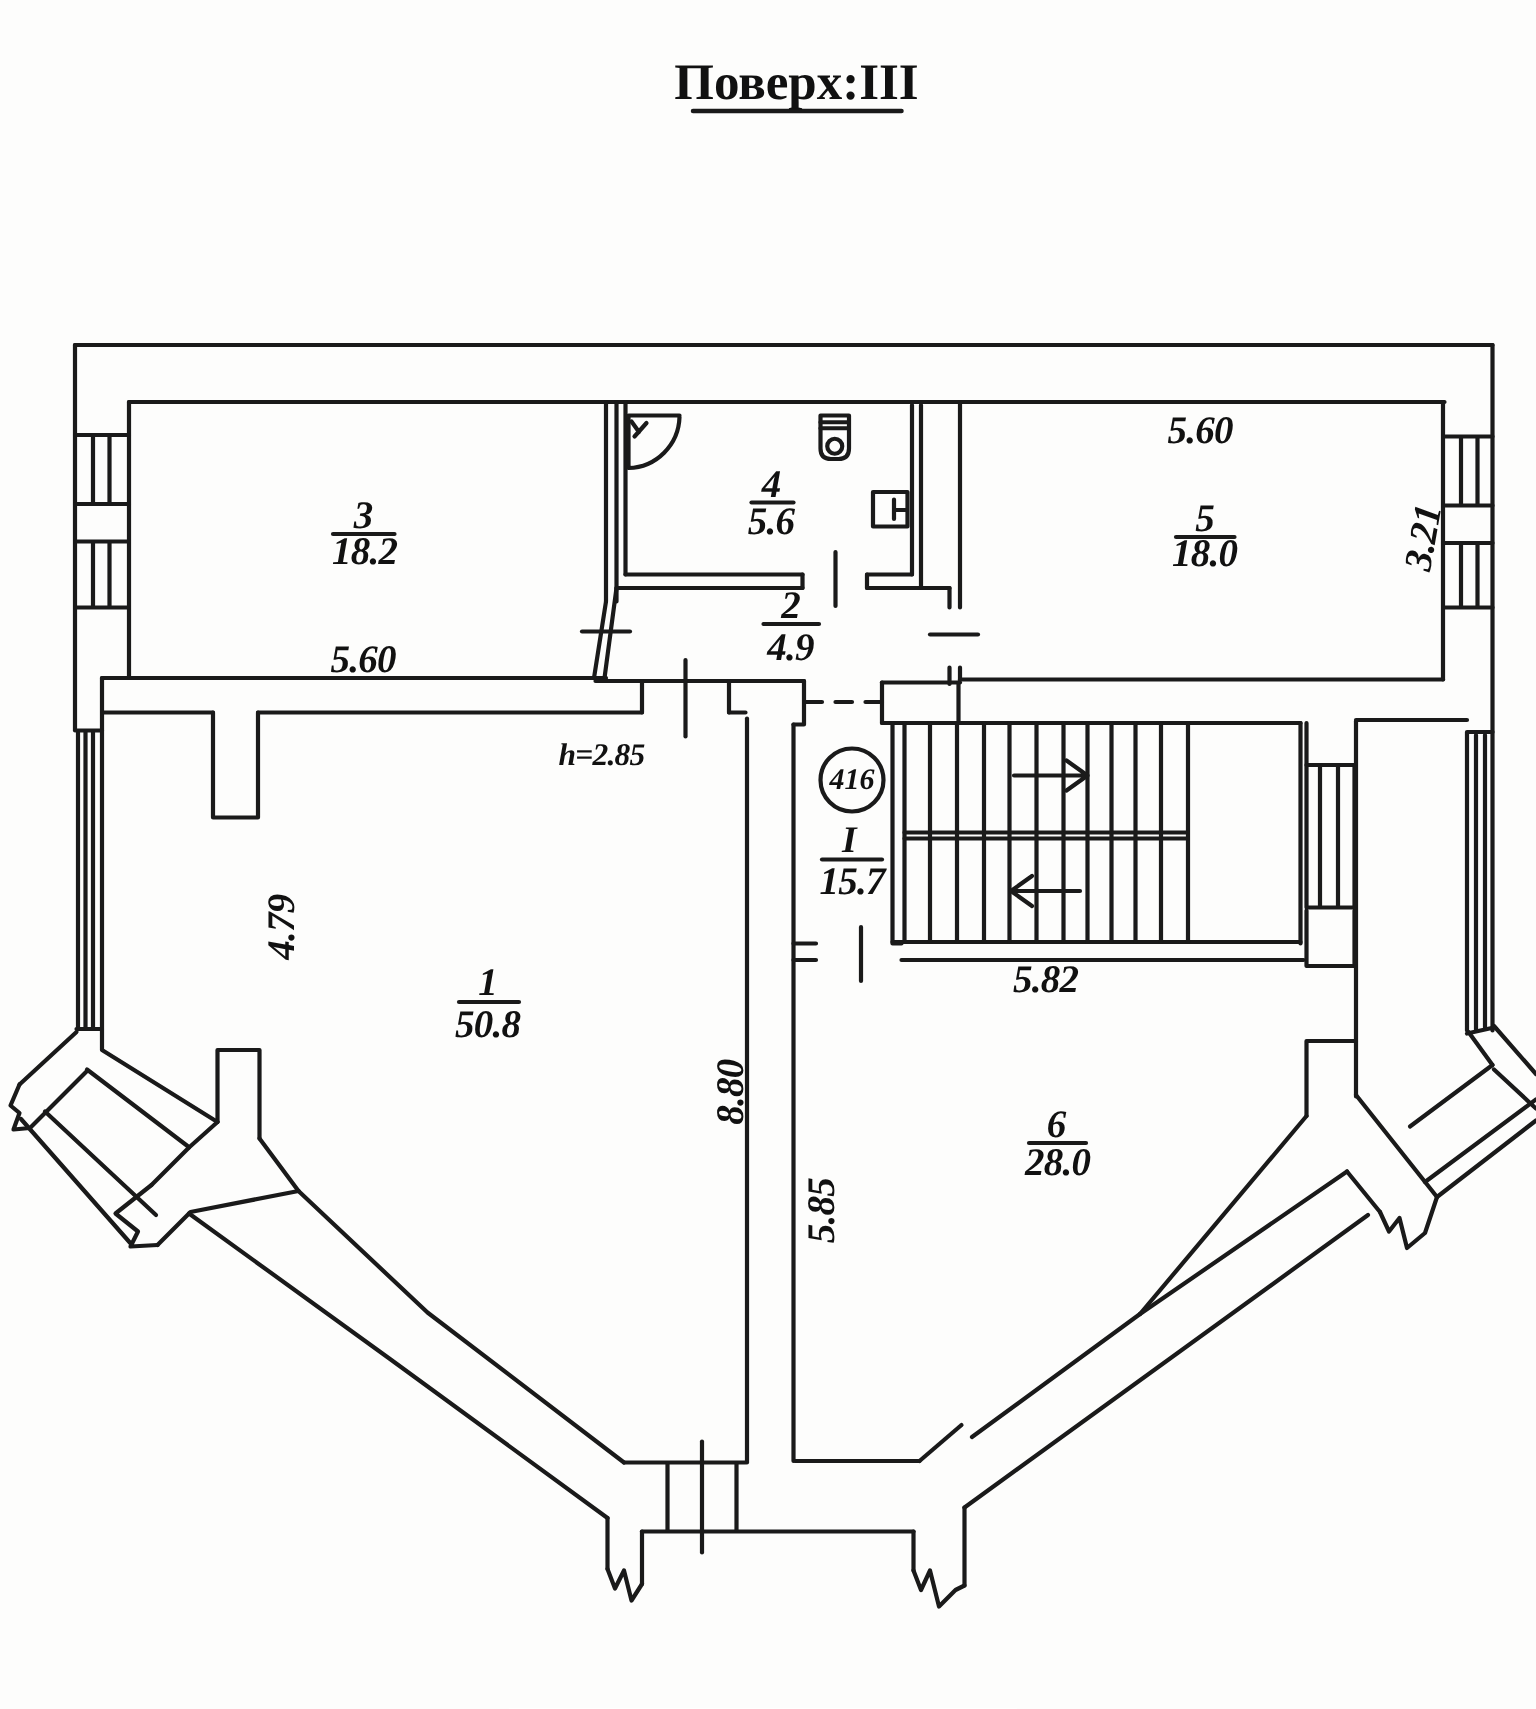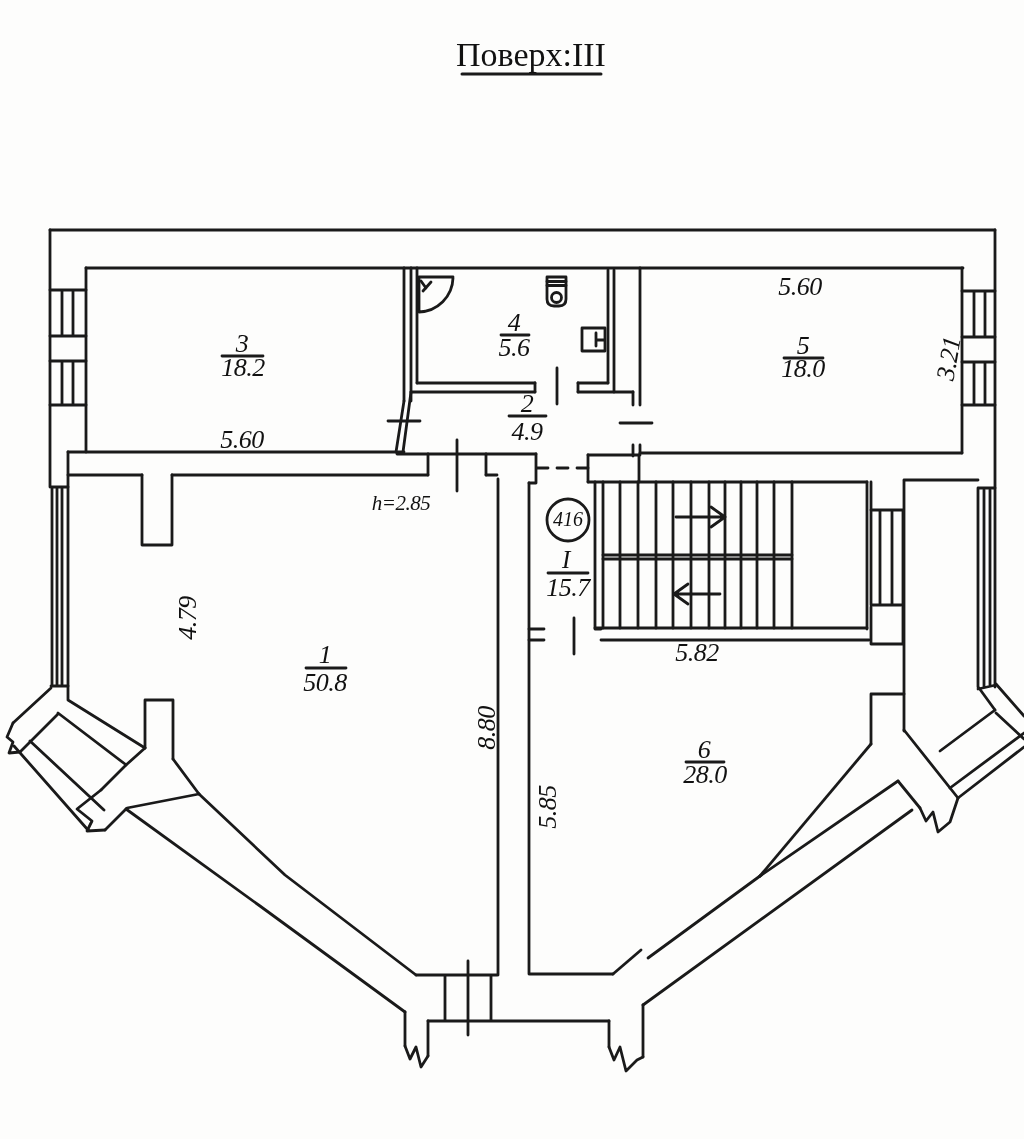--- a/index.html
+++ b/index.html
@@ -1,16 +1,16 @@
 <!DOCTYPE html>
 <html><head>
 <meta charset="utf-8">
 <style>
 html,body{margin:0;padding:0;background:#ffffff;}
-#page{width:872px;height:1139px;position:relative;background:#fdfdfc;font-family:"Liberation Serif",serif;}
+#page{width:872px;height:1139px;position:relative;background:#fdfdfc;font-family:"Liberation Serif",serif;font-weight:bold;}
 svg{position:absolute;top:0;left:0;}
 </style>
 </head>
 <body>
 <div id="page">
 <svg width="1024" height="1139" viewBox="0 0 1024 1139">
 <rect x="0" y="0" width="1024" height="1139" fill="#fdfdfc"></rect>
 <g stroke="#1a1a1a" stroke-width="2.8" fill="none" stroke-linecap="round" stroke-linejoin="round">
 
 <path d="M50 230 H995"></path>

